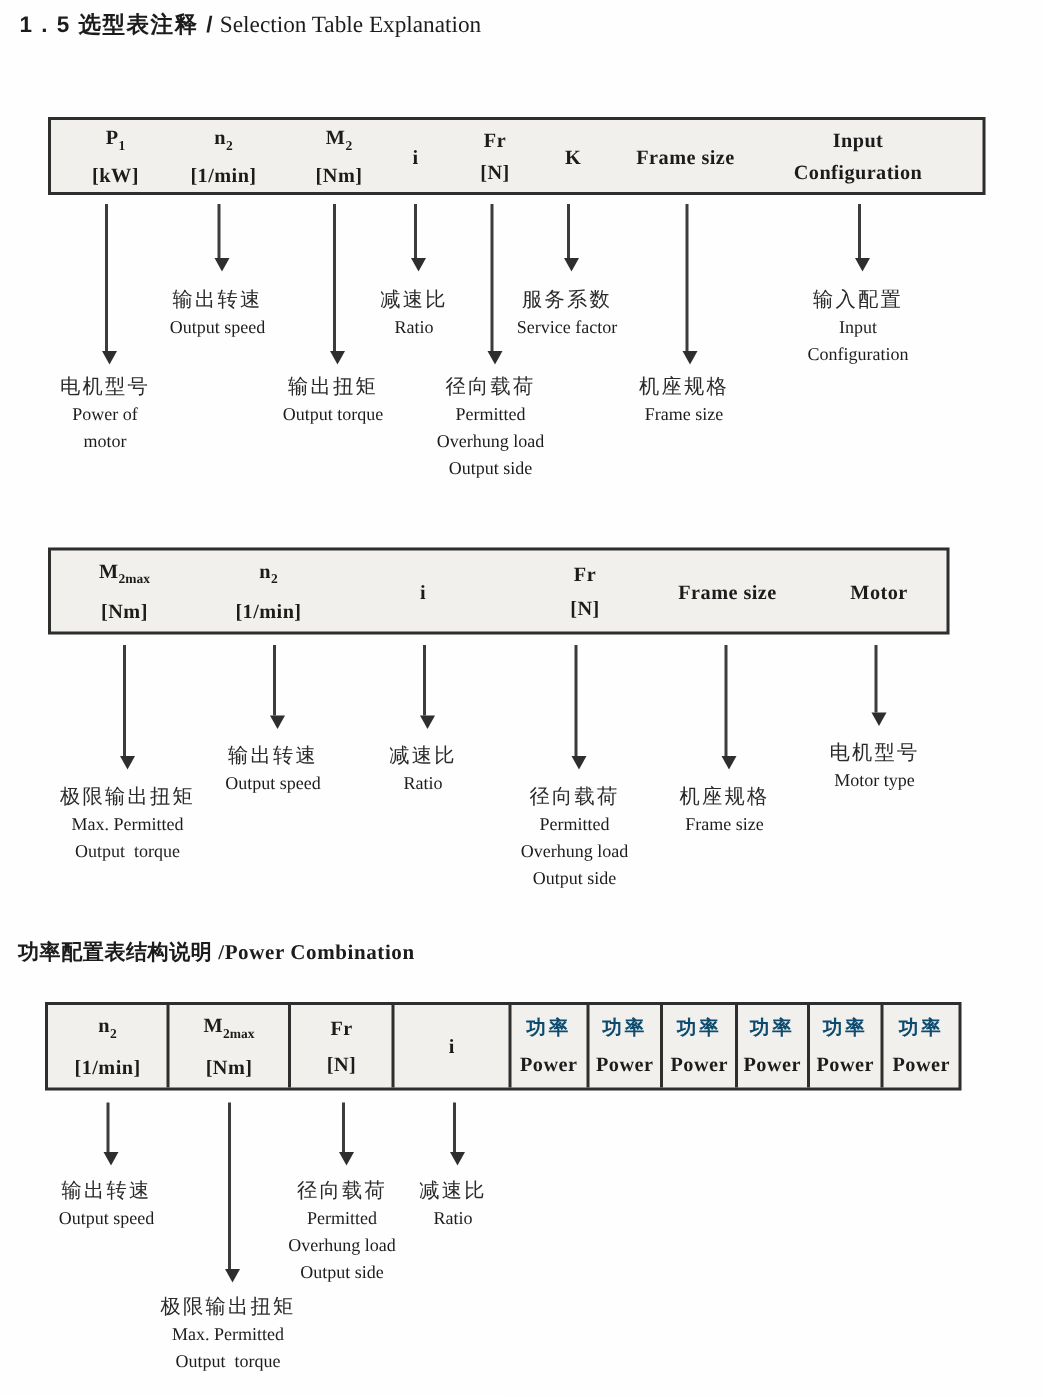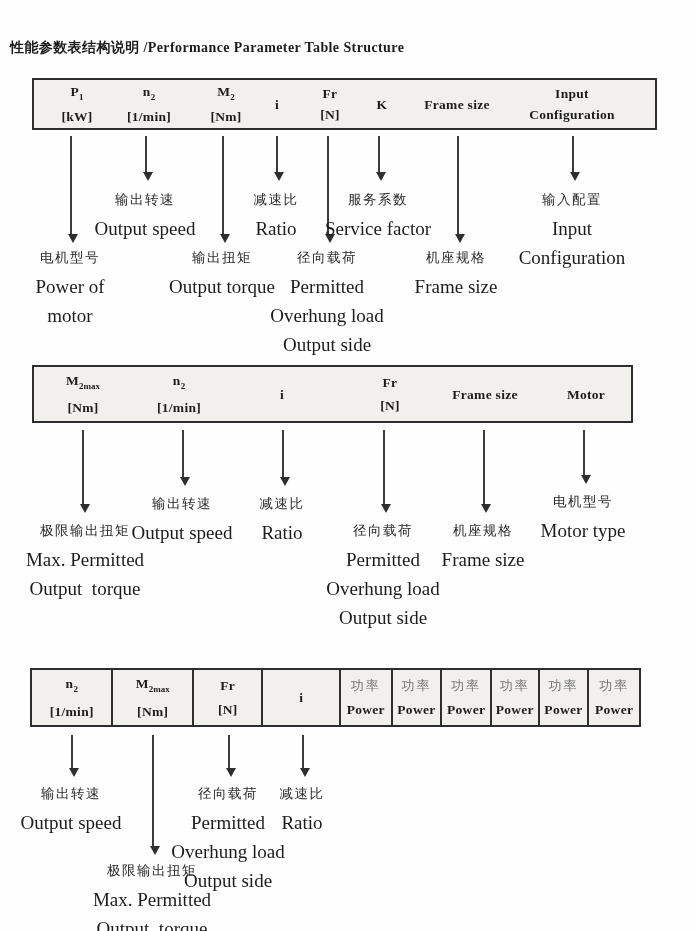--- a/index.html
+++ b/index.html
@@ -9,41 +9,41 @@
   .doc-title .zh{font-weight:bold;font-size:15px;letter-spacing:1px;}
   .doc-title .en{font-family:"Liberation Serif",serif;font-size:15.5px;}
   .sec-heading{position:absolute;font-family:"Liberation Serif","DejaVu Sans",serif;
                font-weight:bold;font-size:14px;letter-spacing:.4px;white-space:pre;}
   .tbl{position:absolute;background:#f1f0ed;border:2px solid #2e2e2e;box-sizing:border-box;}
   .tcol{position:absolute;top:0;height:100%;transform:translateX(-50%);
         display:flex;flex-direction:column;justify-content:space-evenly;align-items:center;white-space:nowrap;}
   .c1,.c2{font-family:"Liberation Serif",serif;font-weight:bold;font-size:13.5px;line-height:15px;letter-spacing:.3px;}
   .c1 sub{font-size:9px;letter-spacing:0;}
   .c2:empty,.c1 sub:empty{display:none;}
-  .cjk{font-family:"DejaVu Sans",sans-serif;font-weight:normal;font-size:13px;letter-spacing:2px;color:#737373;}
+  .cjk{font-family:"DejaVu Sans",sans-serif;font-weight:bold;font-size:13px;letter-spacing:2px;color:#0c4a6e;}
   .t3{position:absolute;left:30px;top:668px;width:611px;height:59px;background:#f1f0ed;
       border:2px solid #2e2e2e;box-sizing:border-box;display:flex;}
   .t3c{box-sizing:border-box;border-right:2px solid #2e2e2e;display:flex;flex-direction:column;
        justify-content:space-evenly;align-items:center;white-space:nowrap;}
   .t3c:last-child{border-right:none;}
   .arrow{position:absolute;width:0;border-left:2px solid #3c3c3c;}
   .arrow::after{content:"";position:absolute;left:-4px;bottom:-9px;width:0;height:0;
        border-left:5px solid transparent;border-right:5px solid transparent;border-top:9px solid #2e2e2e;}
   .lbl{position:absolute;transform:translateX(-50%);text-align:center;}
   .lbl .zh{font-size:13.5px;letter-spacing:1.5px;line-height:19px;white-space:pre;color:#2a2a2a;}
-  .lbl .en{font-family:"Liberation Serif",serif;font-size:19px;line-height:18px;white-space:pre;color:#1c1c1c;margin-top:11px;}
+  .lbl .en{font-family:"Liberation Serif",serif;font-size:12px;line-height:18px;white-space:pre;color:#1c1c1c;}
   .lbl .zh:empty,.lbl .en:empty{display:none;}
 </style>
 </head>
 <body>
 
 <div class="page">
 
-
-  <div class="sec-heading" style="left:10px;top:39px">性能参数表结构说明 /Performance Parameter Table Structure</div>
+  <div class="doc-title"><span class="zh">1 . 5 选型表注释 /</span><span class="en"> Selection Table Explanation</span></div>
+
 
   <div class="tbl" style="left:32px;top:78px;width:625px;height:52px">
     <div class="tcol" style="left:43px">
         <div class="c1"><span>P</span><sub>1</sub></div>
         <div class="c2">[kW]</div>
       </div>
     <div class="tcol" style="left:115px">
         <div class="c1"><span>n</span><sub>2</sub></div>
         <div class="c2">[1/min]</div>
       </div>
@@ -169,20 +169,21 @@
       <div class="zh">径向载荷</div>
       <div class="en">Permitted</div>
       <div class="en">Overhung load</div>
       <div class="en">Output side</div>
     </div>
   <div class="lbl" style="left:483px;top:521px">
       <div class="zh">机座规格</div>
       <div class="en">Frame size</div>
     </div>
 
+  <div class="sec-heading" style="left:12px;top:626px">功率配置表结构说明 /Power Combination</div>
 
   <div class="t3">
     <div class="t3c" style="width:82px">
         <div class="c1"><span>n</span><sub>2</sub></div>
         <div class="c2">[1/min]</div>
       </div>
     <div class="t3c" style="width:81px">
         <div class="c1"><span>M</span><sub>2max</sub></div>
         <div class="c2">[Nm]</div>
       </div>

